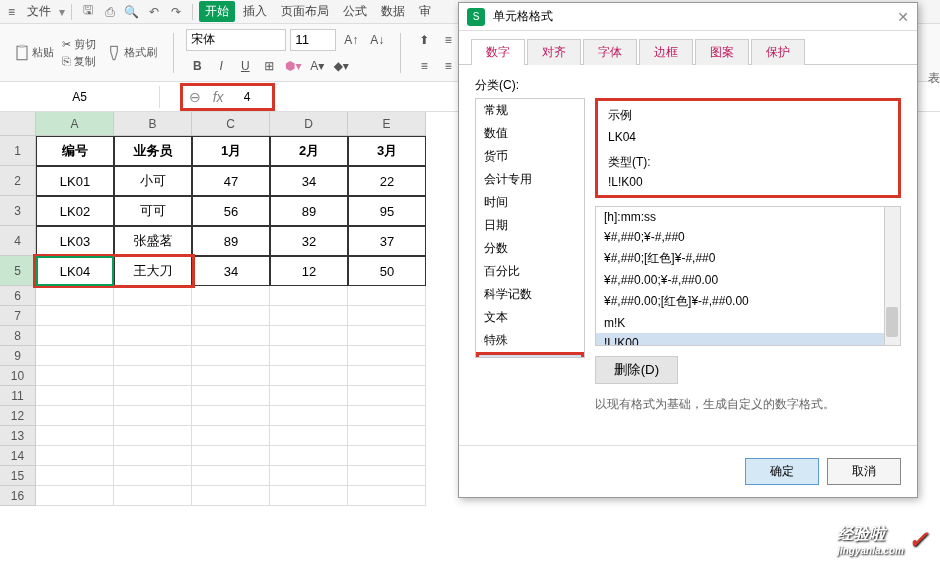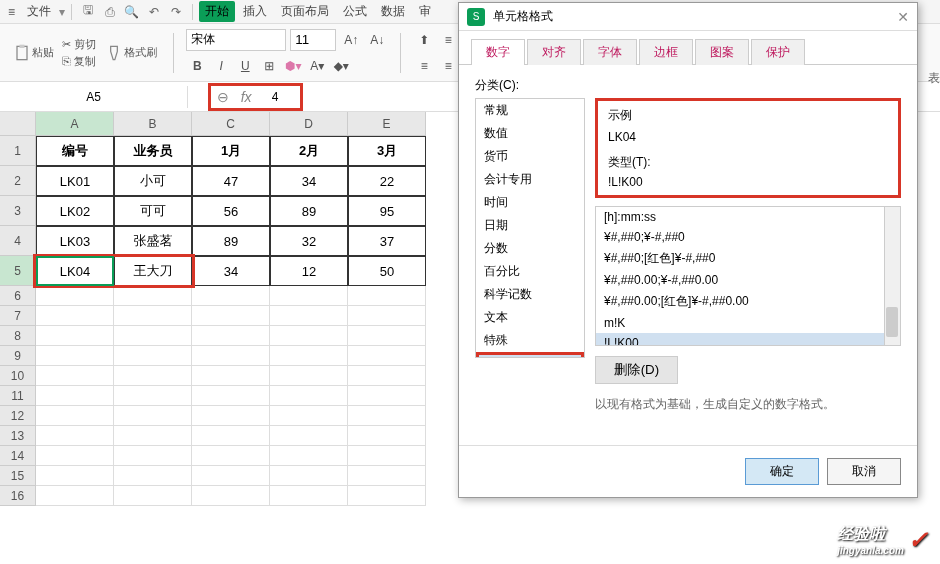--- a/index.html
+++ b/index.html
@@ -2,36 +2,36 @@
 <html><head>
   <meta charset="utf-8">
   <style>
     * { box-sizing: border-box; margin: 0; padding: 0; font-family: "Microsoft YaHei", sans-serif; }
     body { background: #fff; font-size: 12px; width: 940px; height: 564px; overflow: hidden; position: relative; }
     
     
     .menubar { height: 24px; background: #f5f5f5; display: flex; align-items: center; padding: 0 8px; gap: 2px; border-bottom: 1px solid #ddd; }
     .hamburger { margin-right: 4px; color: #555; }
     .menu-item { padding: 2px 6px; color: #444; cursor: pointer; font-size: 12px; }
-    .menu-item.active { background: #0a9d57; color: #000000; border-radius: 2px; }
+    .menu-item.active { background: #0a9d57; color: #ffffff; border-radius: 2px; }
     .divider-v { width: 1px; height: 16px; background: #ccc; margin: 0 4px; }
     .icon-btn { width: 20px; height: 20px; display: flex; align-items: center; justify-content: center; color: #666; }
     
     
     .ribbon { height: 58px; background: #f9f9f9; display: flex; align-items: center; padding: 4px 8px; gap: 8px; border-bottom: 1px solid #ddd; }
     .ribbon-group { display: flex; align-items: center; gap: 4px; }
     .ribbon-btn { display: flex; flex-direction: row; align-items: center; padding: 2px 4px; font-size: 11px; color: #555; }
     .ribbon-btn svg { width: 20px; height: 20px; }
     .font-select { border: 1px solid #ccc; padding: 2px 4px; background: #fff; font-size: 12px; width: 100px; }
     .font-size { border: 1px solid #ccc; padding: 2px 4px; background: #fff; width: 46px; }
     .format-btn { width: 22px; height: 22px; display: flex; align-items: center; justify-content: center; color: #555; border: 1px solid transparent; }
     
     
     .formula-bar { height: 30px; display: flex; align-items: center; border-bottom: 1px solid #ddd; }
-    .cell-ref { width: 188px; padding: 4px 8px; border-right: 1px solid #ddd; text-align: center; }
+    .cell-ref { width: 160px; padding: 4px 8px; border-right: 1px solid #ddd; text-align: center; }
     .fx-area { border: 3px solid #d73527; padding: 2px 6px; margin: 0 20px; display: flex; align-items: center; gap: 12px; }
     .fx-btn { color: #888; font-size: 14px; }
     .formula-input { padding: 2px 8px; min-width: 30px; }
     .corner-cell { width: 36px; height: 24px; background: #e8e8e8; border-right: 1px solid #ccc; border-bottom: 1px solid #ccc; }
     .col-headers { display: flex; }
     .col-header { width: 78px; height: 24px; background: #e8e8e8; border-right: 1px solid #ccc; border-bottom: 1px solid #ccc; display: flex; align-items: center; justify-content: center; color: #555; }
     .col-header.selected { background: #c8e6d0; }
     .row-headers { display: flex; flex-direction: column; }
     .row-header { width: 36px; height: 30px; background: #e8e8e8; border-right: 1px solid #ccc; border-bottom: 1px solid #ccc; display: flex; align-items: center; justify-content: center; color: #555; }
     .row-header.selected { background: #c8e6d0; }

